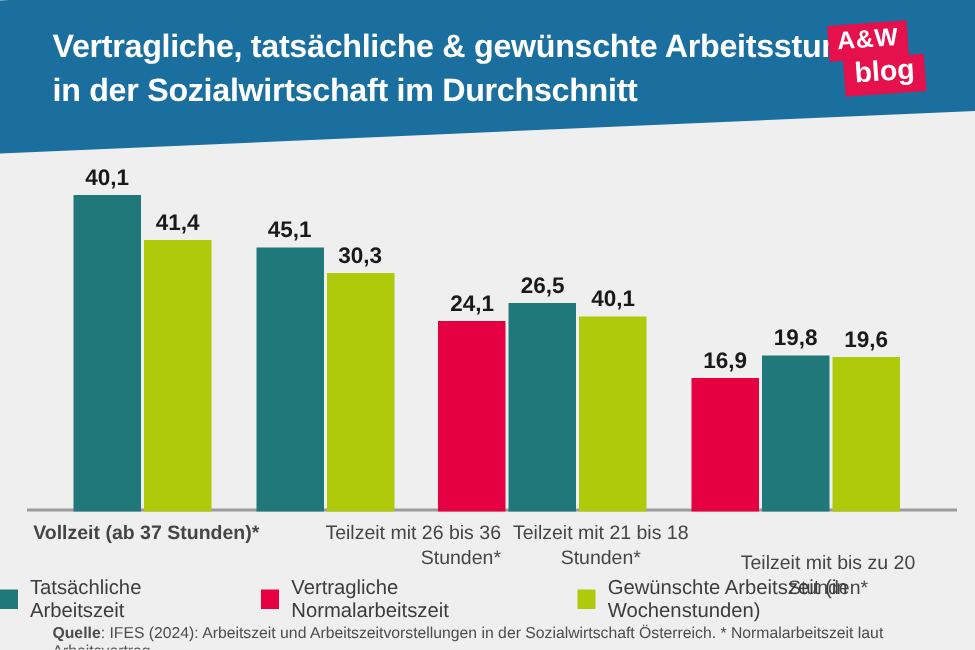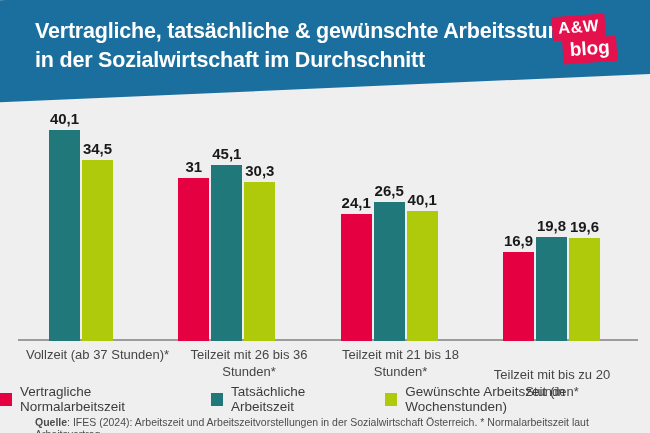--- a/index.html
+++ b/index.html
@@ -19,21 +19,21 @@
   .logo-top { display:inline-block; background:#e5114c; color:#fff; font-weight:bold;
               font-size:16.5px; padding:2px 6px 3px; letter-spacing:0.5px; }
   .logo-bottom { display:block; width:max-content; margin-left:9px; margin-top:-1px;
               background:#e5114c; color:#fff; font-weight:bold; font-size:19px; padding:0 7px 3px; }
 
   
   .axis-line { position:absolute; left:18px; top:339px; width:620px; height:2px; background:#9c9c9c; }
   .chart { position:absolute; left:49px; top:103px; width:551px; height:238px;
            display:flex; justify-content:space-between; align-items:flex-end; }
   .group { display:flex; gap:2px; align-items:flex-end; height:100%; }
-  .barwrap { width:31px; display:flex; flex-direction:column; align-items:center;
+  .barwrap { width:45px; display:flex; flex-direction:column; align-items:center;
              justify-content:flex-end; height:100%; }
   .value { font-weight:bold; font-size:15px; color:#191919; margin-bottom:3px; white-space:nowrap; }
   .bar { width:100%; }
 
   .catlabel { position:absolute; top:347px; width:170px; text-align:center;
               font-size:13px; line-height:16.5px; color:#454545; }
 
   
   .legend { position:absolute; left:0; right:0; top:384px; display:flex;
             justify-content:center; gap:25px; }
@@ -64,29 +64,25 @@
 
   <div class="axis-line"></div>
 
   <div class="chart" id="chart">
       <div class="group">
         <div class="barwrap">
           <div class="value">40,1</div>
           <div class="bar" style="height: 211px; background: rgb(33, 120, 122);"></div>
         </div>
         <div class="barwrap">
-          <div class="value">34,5</div>
+          <div class="value">41,4</div>
           <div class="bar" style="height: 181px; background: rgb(174, 202, 11);"></div>
         </div>
       </div>
       <div class="group">
-        <div class="barwrap">
-          <div class="value">31</div>
-          <div class="bar" style="height: 163px; background: rgb(229, 0, 65);"></div>
-        </div>
         <div class="barwrap">
           <div class="value">45,1</div>
           <div class="bar" style="height: 176px; background: rgb(33, 120, 122);"></div>
         </div>
         <div class="barwrap">
           <div class="value">30,3</div>
           <div class="bar" style="height: 159px; background: rgb(174, 202, 11);"></div>
         </div>
       </div>
       <div class="group">
@@ -113,34 +109,34 @@
           <div class="bar" style="height: 104px; background: rgb(33, 120, 122);"></div>
         </div>
         <div class="barwrap">
           <div class="value">19,6</div>
           <div class="bar" style="height: 103px; background: rgb(174, 202, 11);"></div>
         </div>
       </div>
     </div>
 
   <div id="catlabels">
-      <div class="catlabel" style="left: 12.5px;">Vollzeit (ab 37 Stunden)*</div>
-      <div class="catlabel" style="left: 164px;">Teilzeit mit 26 bis 36 Stunden*</div>
+      <div class="catlabel" style="left: 12.5px; font-weight: bold;">Vollzeit (ab 37 Stunden)*</div>
+      <div class="catlabel" style="left: 164px; text-align: right;">Teilzeit mit 26 bis 36 Stunden*</div>
       <div class="catlabel" style="left: 315.5px;">Teilzeit mit 21 bis 18 Stunden*</div>
       <div class="catlabel" style="left: 467px; margin-top: 20px;">Teilzeit mit bis zu 20 Stunden*</div>
     </div>
 
   <div class="legend" id="legend">
       <div class="legend-item">
+        <span class="swatch" style="background: rgb(33, 120, 122);"></span>
+        <span class="legend-label">Tatsächliche Arbeitszeit</span>
+      </div>
+      <div class="legend-item">
         <span class="swatch" style="background: rgb(229, 0, 65);"></span>
         <span class="legend-label">Vertragliche Normalarbeitszeit</span>
-      </div>
-      <div class="legend-item">
-        <span class="swatch" style="background: rgb(33, 120, 122);"></span>
-        <span class="legend-label">Tatsächliche Arbeitszeit</span>
       </div>
       <div class="legend-item">
         <span class="swatch" style="background: rgb(174, 202, 11);"></span>
         <span class="legend-label">Gewünschte Arbeitszeit (in Wochenstunden)</span>
       </div>
     </div>
 
   <div class="source">
     <b>Quelle</b><span>: IFES (2024): Arbeitszeit und Arbeitszeitvorstellungen in der Sozialwirtschaft Österreich. * Normalarbeitszeit laut Arbeitsvertrag</span>
   </div>

